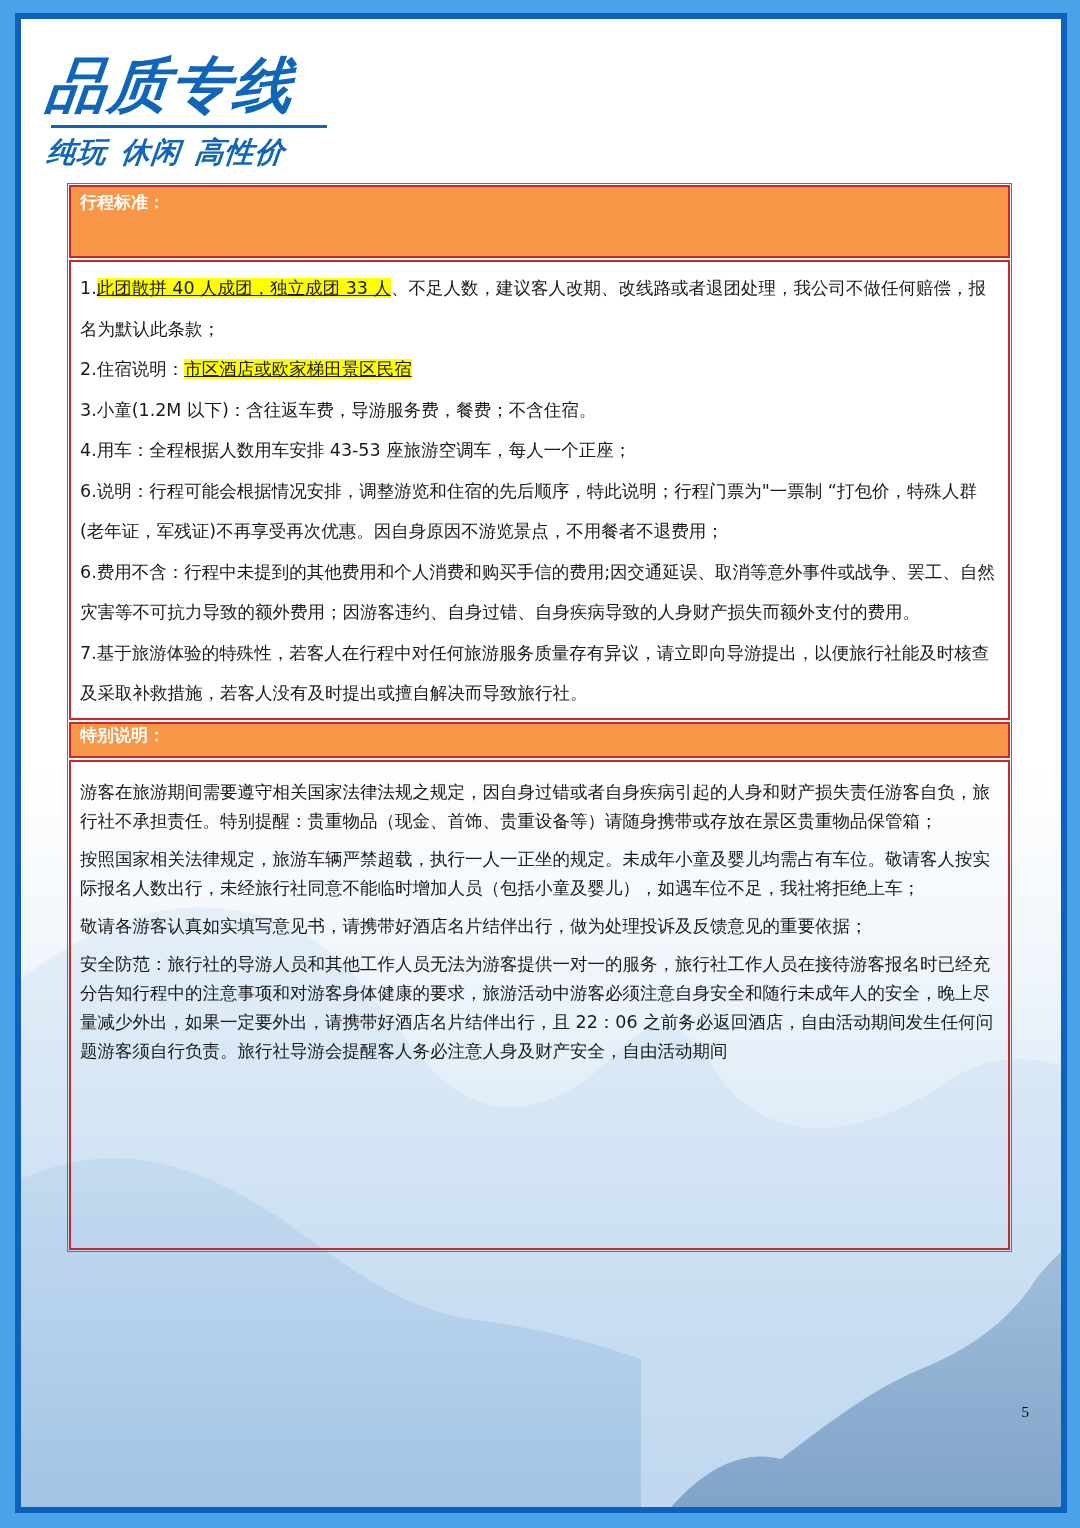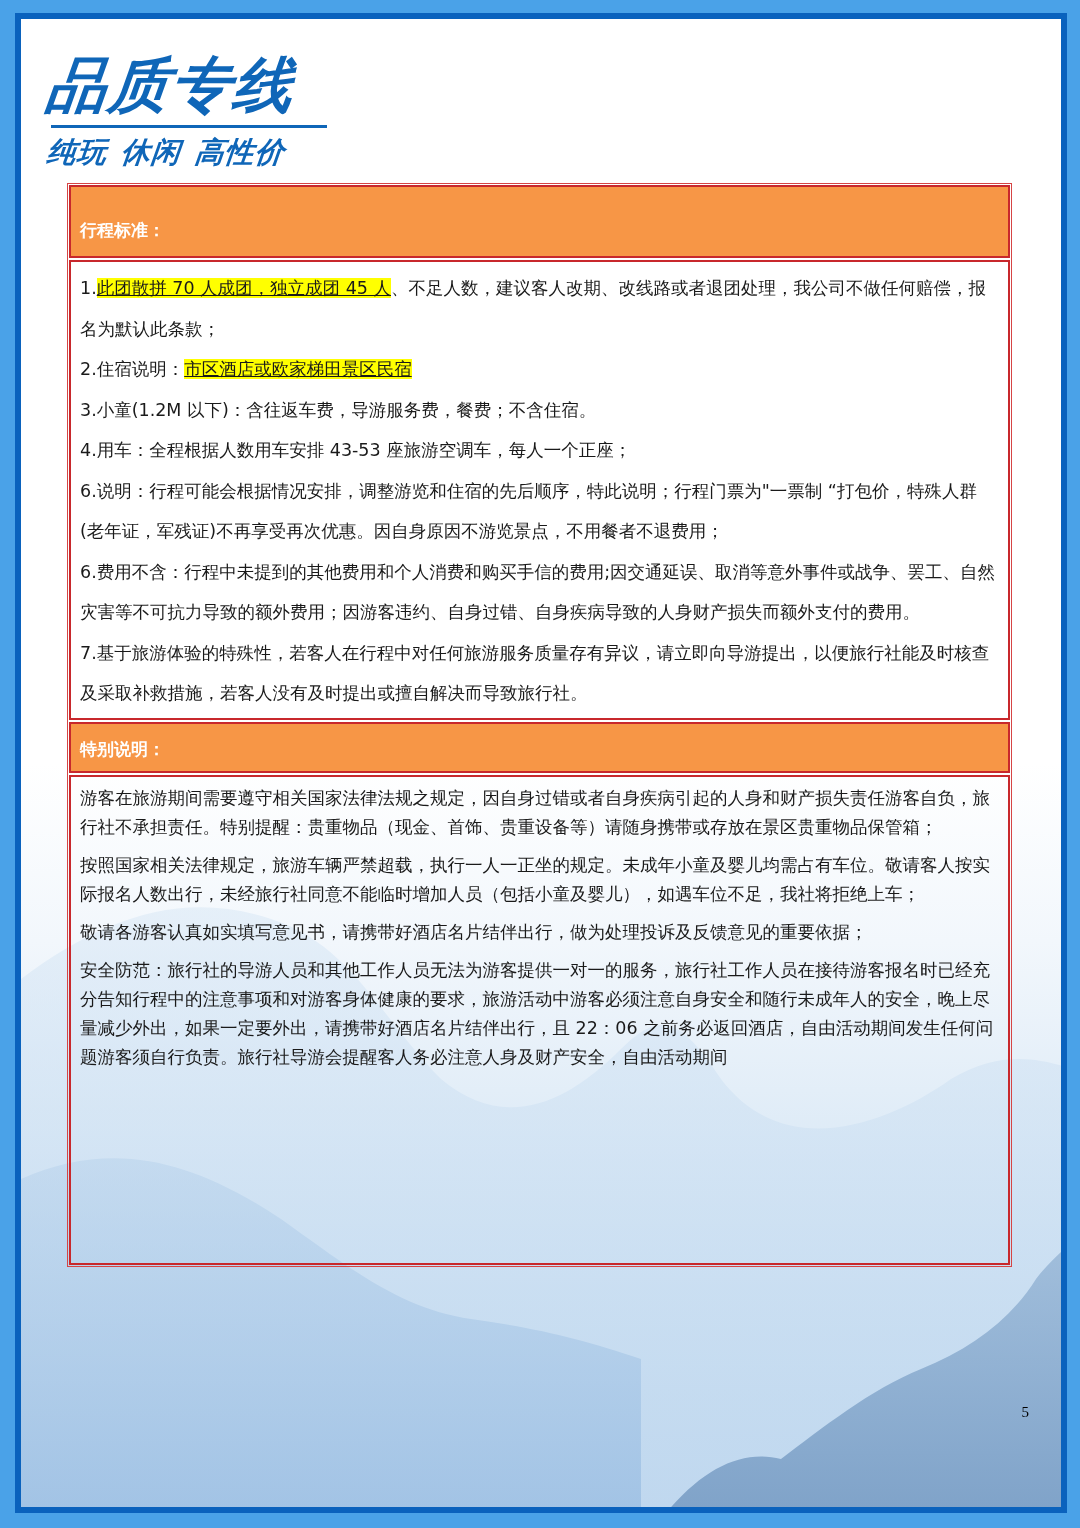--- a/index.html
+++ b/index.html
@@ -66,37 +66,37 @@
     position: relative;
   }
   .cell:last-child { margin-bottom: 0; }
   .cell.header {
     background: #f79646;
     color: #ffffff;
     font-weight: bold;
     font-size: 17px;
     padding-left: 9px;
   }
-  .cell.header.h1 { height: 73px; padding-top: 32px; }
-  .cell.header.h2 { height: 51px; padding-top: 14px; }
+  .cell.header.h1 { height: 73px; padding-top: 4px; }
+  .cell.header.h2 { height: 36px; padding-top: 0; }
   .cell.body {
     color: #1a1a1a;
     font-size: 17.5px;
     padding: 6px 8px 2px 9px;
   }
   .cell.body.standard p {
     line-height: 40.5px;
     margin: 0;
   }
   .cell.body.standard { padding-top: 6px; padding-bottom: 4px; }
   .cell.body.notes p {
     line-height: 29px;
     margin-bottom: 9px;
   }
-  .cell.body.notes { padding-top: 7px; padding-bottom: 0; height: 490px; overflow: hidden; }
+  .cell.body.notes { padding-top: 16px; padding-bottom: 0; height: 490px; overflow: hidden; }
   .hl {
     background: #ffff00;
     text-decoration: underline;
   }
   .page-num {
     position: absolute;
     right: 32px;
     top: 1385px;
     font-family: "Liberation Serif", serif;
     font-size: 15px;
@@ -136,21 +136,21 @@
     </div>
   </div>
 
   <div class="table">
 
     <div class="cell header h1">
       <span>行程标准：</span>
     </div>
 
     <div class="cell body standard">
-      <p><span>1.</span><span class="hl">此团散拼 70 人成团，独立成团 45 人</span><span>、不足人数，建议客人改期、改线路或者退团处理，我公司不做任何赔偿，报名为默认此条款；</span></p>
+      <p><span>1.</span><span class="hl">此团散拼 40 人成团，独立成团 33 人</span><span>、不足人数，建议客人改期、改线路或者退团处理，我公司不做任何赔偿，报名为默认此条款；</span></p>
       <p><span>2.住宿说明：</span><span class="hl">市区酒店或欧家梯田景区民宿</span></p>
       <p>3.小童(1.2M 以下)：含往返车费，导游服务费，餐费；不含住宿。</p>
       <p>4.用车：全程根据人数用车安排 43-53 座旅游空调车，每人一个正座；</p>
       <p>6.说明：行程可能会根据情况安排，调整游览和住宿的先后顺序，特此说明；行程门票为"一票制 “打包价，特殊人群(老年证，军残证)不再享受再次优惠。因自身原因不游览景点，不用餐者不退费用；</p>
       <p>6.费用不含：行程中未提到的其他费用和个人消费和购买手信的费用;因交通延误、取消等意外事件或战争、罢工、自然灾害等不可抗力导致的额外费用；因游客违约、自身过错、自身疾病导致的人身财产损失而额外支付的费用。</p>
       <p>7.基于旅游体验的特殊性，若客人在行程中对任何旅游服务质量存有异议，请立即向导游提出，以便旅行社能及时核查及采取补救措施，若客人没有及时提出或擅自解决而导致旅行社。</p>
     </div>
 
     <div class="cell header h2">
       <span>特别说明：</span>

